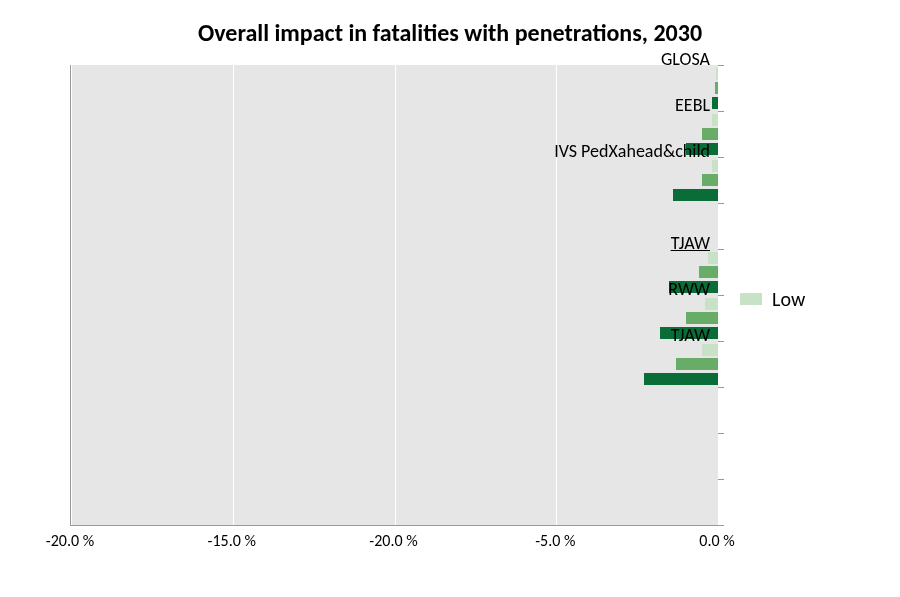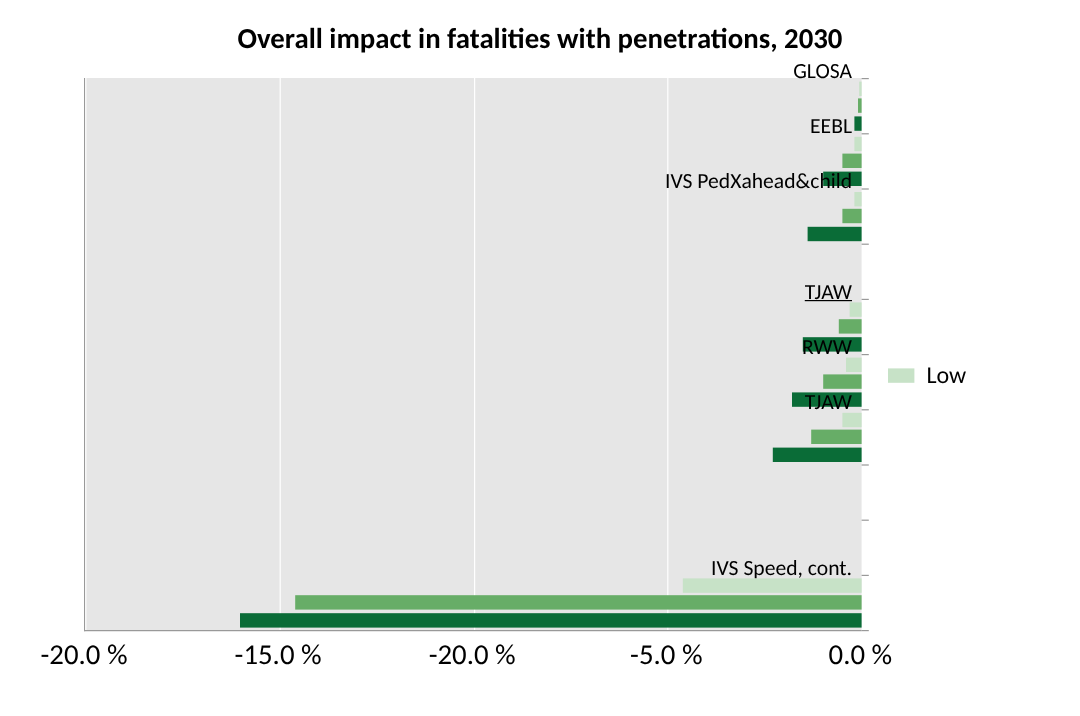--- a/index.html
+++ b/index.html
@@ -36,21 +36,21 @@
   .gridline {
     position: absolute;
     top: 0;
     bottom: 0;
     width: 0;
     border-left: 1px solid #fff;
   }
   .xaxis-label {
     position: absolute;
     top: 476px;
-    font-size: 24px;
+    font-size: 16px;
     text-align: center;
     transform: translateX(-50%);
   }
   .group {
     position: absolute;
     left: 0;
     right: 0;
     height: 46px;
   }
   .bar {
@@ -85,21 +85,21 @@
   }
   .legend {
     position: absolute;
     left: 740px;
     top: 220px;
     font-size: 20px;
   }
   .legend-row {
     display: flex;
     align-items: center;
-    margin: 26px 0;
+    margin: 12px 0;
   }
   .swatch {
     width: 22px;
     height: 12px;
     margin-right: 10px;
   }
   .swatch.low    { background: #c7e2c7; }
   .swatch.medium { background: #67ad67; }
   .swatch.high   { background: #0a6c37; }
 </style>
@@ -157,26 +157,20 @@
         <div class="bar low" style="top: 2.5px; width: 12.94px;"></div>
         <div class="bar medium" style="top: 17px; width: 32.35px;"></div>
         <div class="bar high" style="top: 31.5px; width: 58.23px;"></div>
       </div>
       <div class="group" style="top: 276px; height: 46px;">
         <div class="cat-label" style="top: -17.5px;">TJAW</div>
         <div class="bar low" style="top: 2.5px; width: 16.175px;"></div>
         <div class="bar medium" style="top: 17px; width: 42.055px;"></div>
         <div class="bar high" style="top: 31.5px; width: 74.405px;"></div>
       </div>
-      <div class="group" style="top: 414px; height: 46px;">
-        <div class="cat-label" style="top: -17.5px;">IVS Speed, cont.</div>
-        <div class="bar low" style="top: 2.5px; width: 148.81px;"></div>
-        <div class="bar medium" style="top: 17px; width: 472.31px;"></div>
-        <div class="bar high" style="top: 31.5px; width: 517.6px;"></div>
-      </div>
     </div>
 
   <div id="xaxis-container">
       <div class="xaxis-label" style="left: 70px;">-20.0 %</div>
       <div class="xaxis-label" style="left: 231.75px;">-15.0 %</div>
       <div class="xaxis-label" style="left: 393.5px;">-20.0 %</div>
       <div class="xaxis-label" style="left: 555.25px;">-5.0 %</div>
       <div class="xaxis-label" style="left: 717px;">0.0 %</div>
     </div>
 

